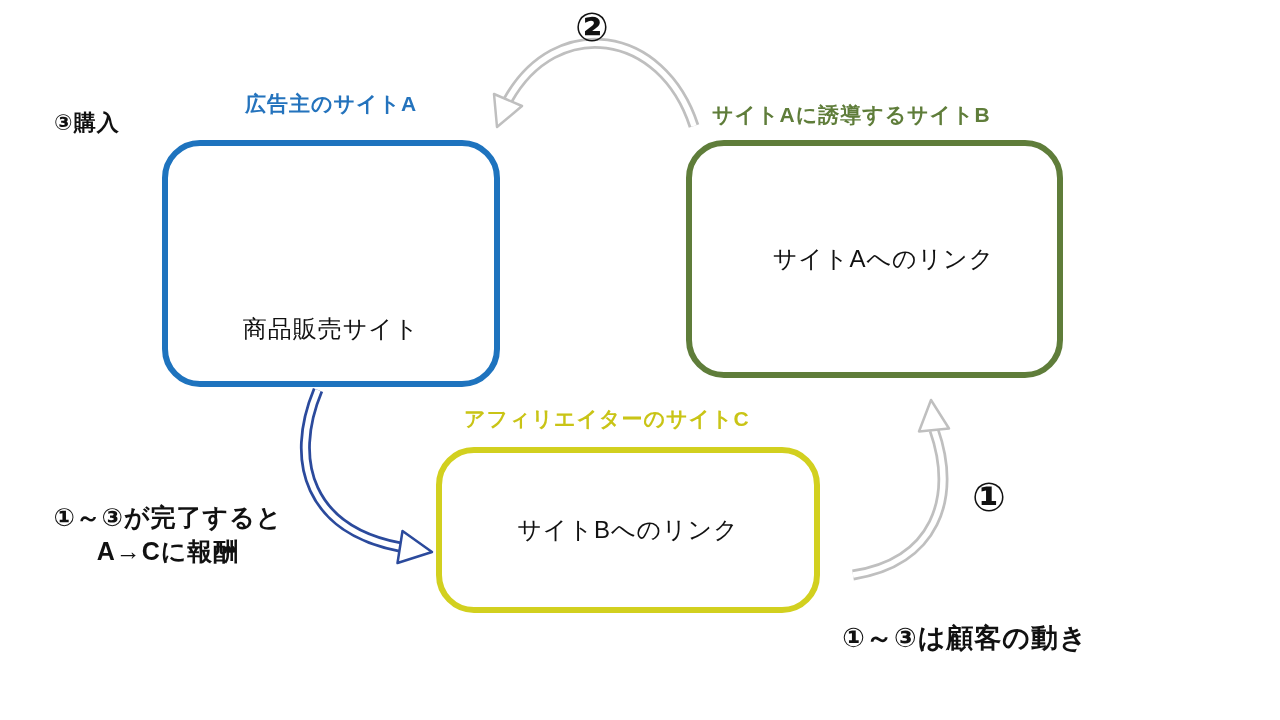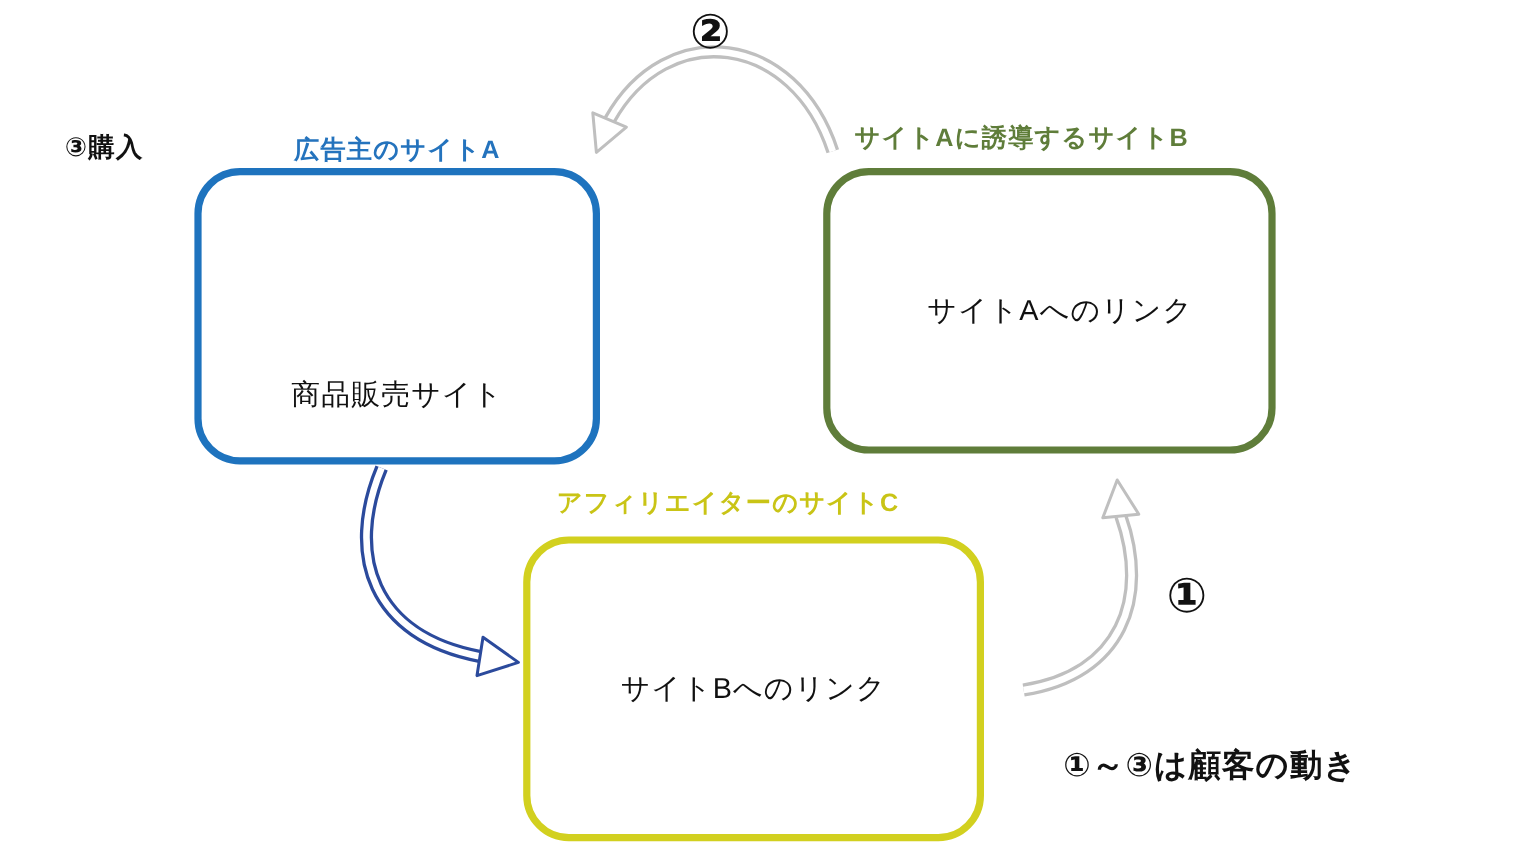--- a/index.html
+++ b/index.html
@@ -35,37 +35,37 @@
     border: 6px solid #1e73be;
     align-items: flex-end;
     padding-bottom: 36px;
   }
   .box-b {
     left: 686px; top: 140px; width: 377px; height: 238px;
     border: 6px solid #5f7d3a;
     padding-left: 18px;
   }
   .box-c {
-    left: 436px; top: 447px; width: 384px; height: 254px;
+    left: 436px; top: 447px; width: 384px; height: 166px;
     border: 6px solid #d2d01f;
   }
   .node-content {
     font-size: 24px;
     color: #111111;
     letter-spacing: 1px;
     white-space: nowrap;
   }
   .node-label {
     position: absolute;
     font-size: 21px;
     font-weight: 600;
     letter-spacing: 1px;
     white-space: nowrap;
   }
-  .label-a { left: 245px; top: 111px; color: #2473bd; }
+  .label-a { left: 245px; top: 90px; color: #2473bd; }
   .label-b { left: 712px; top: 101px; color: #5f7d3a; }
   .label-c { left: 464px; top: 405px; color: #c9c416; }
   .circled-step {
     position: absolute;
     font-size: 40px;
     font-weight: 600;
     color: #111111;
   }
   .step2-pos { left: 575px; top: 4px; }
   .step1-pos { left: 972px; top: 474px; }
@@ -83,21 +83,21 @@
     width: 280px;
     text-align: center;
     font-size: 25px;
     font-weight: 600;
     color: #111111;
     line-height: 1.35;
     letter-spacing: 1px;
   }
   .customer-note {
     position: absolute;
-    left: 886px; top: 620px;
+    left: 842px; top: 620px;
     font-size: 27px;
     font-weight: 700;
     color: #111111;
     letter-spacing: 1px;
   }
 </style>
 </head>
 <body>
 
 <div id="canvas">
@@ -151,16 +151,20 @@
   </div>
 
   <div class="node-box box-c">
     <span class="node-content">サイトBへのリンク</span>
   </div>
 
   <div class="circled-step step2-pos">②</div>
   <div class="circled-step step1-pos">①</div>
   <div class="purchase-note">③購入</div>
 
+  <div class="reward-note">
+    <div>①～③が完了すると</div>
+    <div>A→Cに報酬</div>
+  </div>
 
   <div class="customer-note">①～③は顧客の動き</div>
 
 </div>
 
 </body></html>

